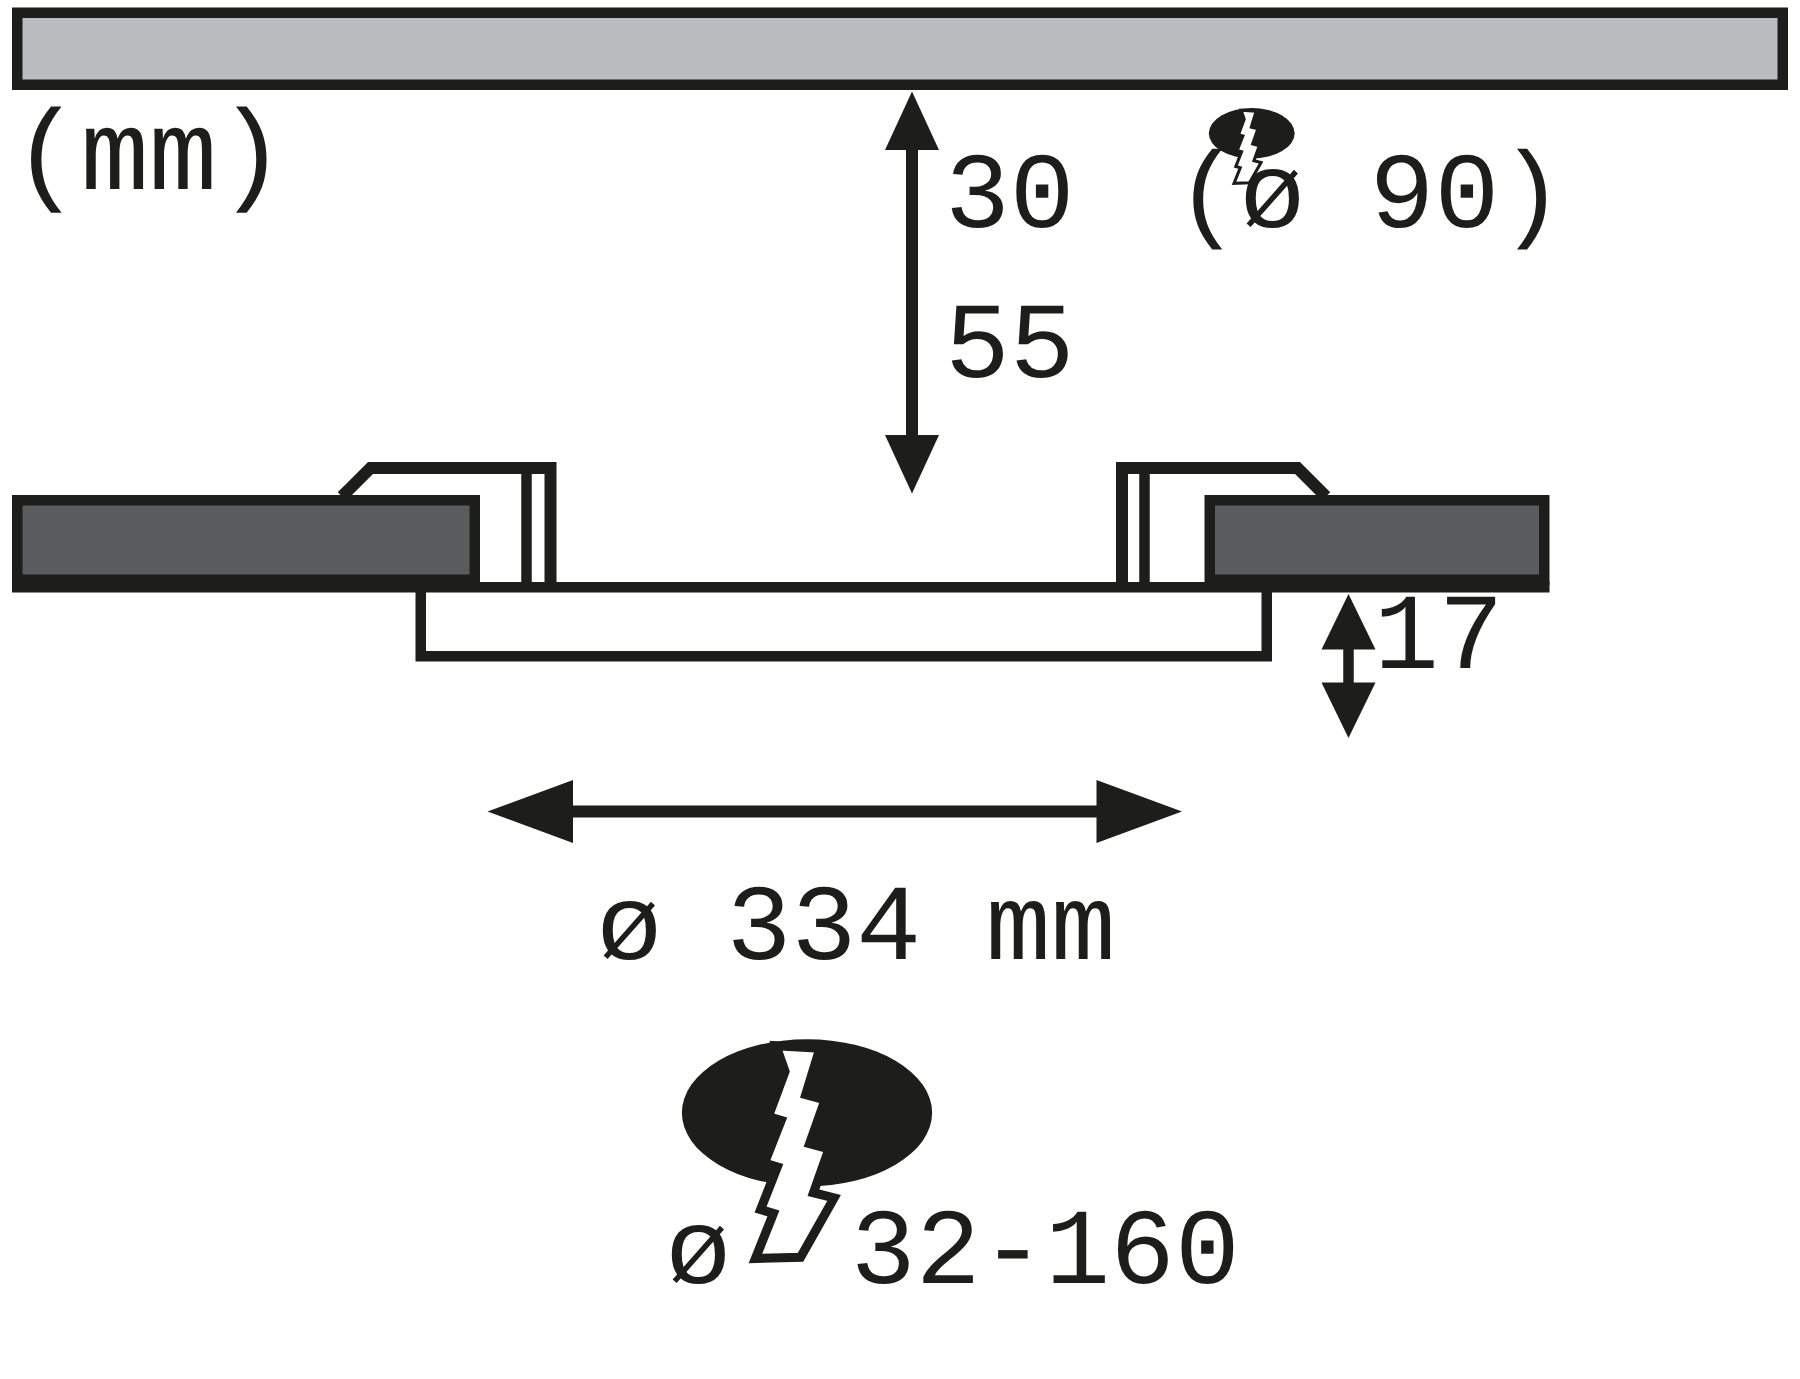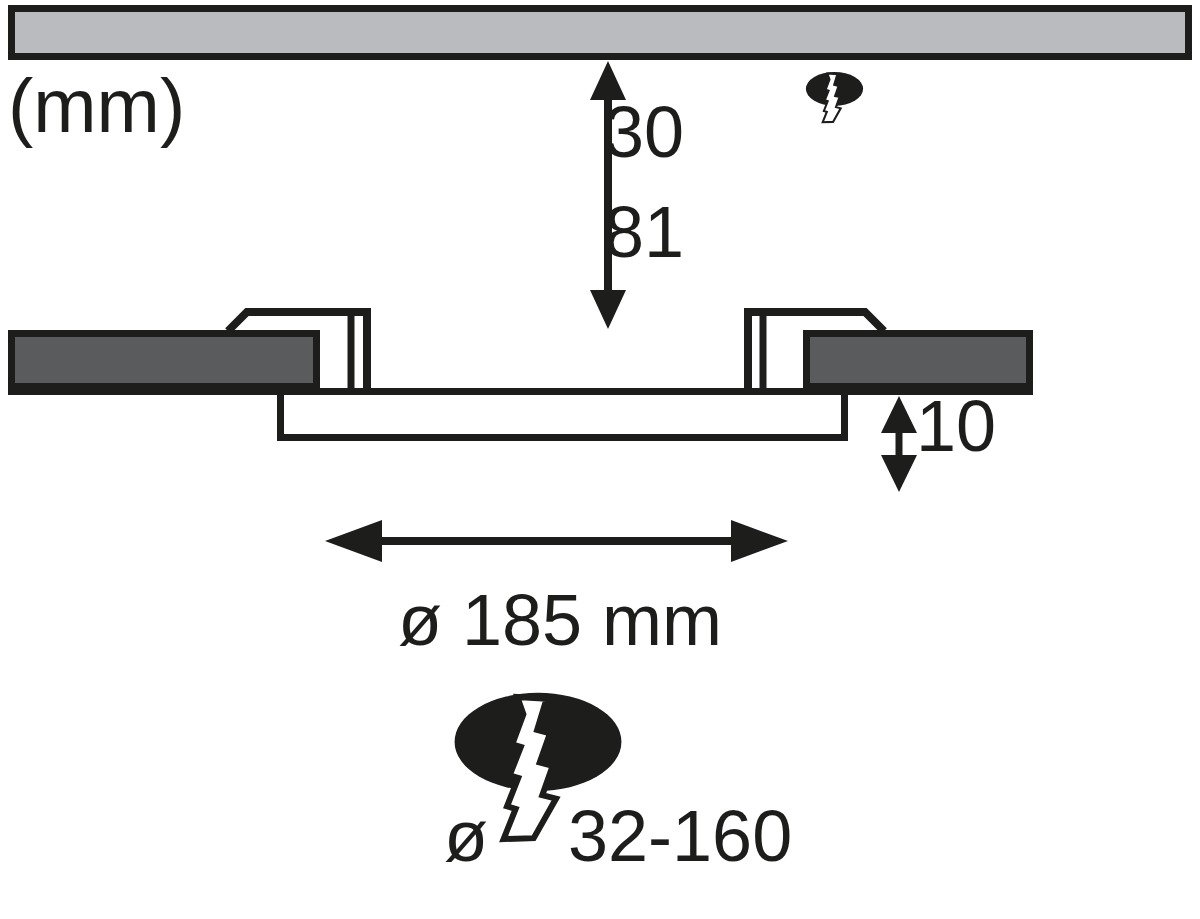--- a/index.html
+++ b/index.html
@@ -6,40 +6,40 @@
     --ceiling-fill:#b9bbbe;
     --fixture-fill:#5a5b5d;
     --line:#1d1d1b;
   }
   html,body{margin:0;padding:0;background:#ffffff;}
   .stage{
     position:relative;
     width:1200px;height:907px;
     background:#ffffff;
     overflow:hidden;
-    font-family:Liberation Sans, sans-serif;
+    font-family:Liberation Mono, monospace;
     color:var(--line);
   }
   .linework{position:absolute;left:0;top:0;width:1200px;height:919px;}
   .linework .stroke{stroke:var(--line);fill:none;}
   .linework .fillblk{fill:var(--line);stroke:none;}
   .linework .ceiling{fill:var(--ceiling-fill);stroke:var(--line);}
   .linework .cpanel{fill:var(--fixture-fill);stroke:var(--line);}
   .icon-svg{position:absolute;}
   .icon-svg .disc{fill:var(--line);}
   .icon-svg .bolt{fill:#ffffff;stroke:var(--line);stroke-width:7;stroke-linejoin:miter;}
   .label{
     position:absolute;
     line-height:1;
     font-size:72px;
     white-space:nowrap;
     color:var(--line);
   }
   .label.unit{left:8px;top:68px;font-size:76px;}
-  .label.depth-row{left:604px;display:flex;gap:67px;}
+  .label.depth-row{left:630px;display:flex;gap:67px;}
   .label.depth-row.r1{top:96px;}
   .label.depth-row.r2{top:196px;}
   .label.protrusion{left:916px;top:390px;}
   .label.diameter{left:398px;top:584px;}
   .label.cutout-range{left:444px;top:800px;display:flex;gap:80px;}
 </style>
 </head>
 <body>
 
 <div class="stage">
@@ -91,28 +91,29 @@
 
   <svg class="icon-svg" style="left:452px;top:690px;width:172px;height:157px;" viewBox="0 0 200 182" aria-hidden="true">
     <ellipse class="disc" cx="100" cy="60" rx="97" ry="57"></ellipse>
     <polygon class="bolt" points="76,8 110,10 99,46 114,50 102,84 117,88 105,122 121,126 95,172 60,173 74,138 64,135 77,102 67,99 80,66 70,63 83,28"></polygon>
   </svg>
 
   <div class="label unit">(mm)</div>
 
   <div class="label depth-row r1">
     <span>30</span>
+    <span>(ø 90)</span>
   </div>
 
   <div class="label depth-row r2">
-    <span>81</span>
+    <span>55</span>
   </div>
 
-  <div class="label protrusion">10</div>
+  <div class="label protrusion">17</div>
 
-  <div class="label diameter">ø 185 mm</div>
+  <div class="label diameter">ø 334 mm</div>
 
   <div class="label cutout-range">
     <span>ø</span>
     <span>32-160</span>
   </div>
 
 </div>
 
 </body></html>

